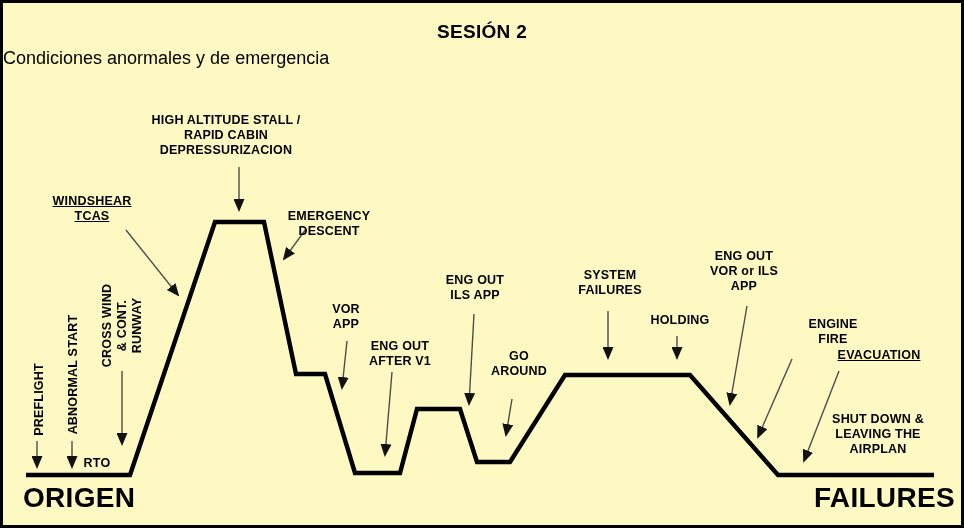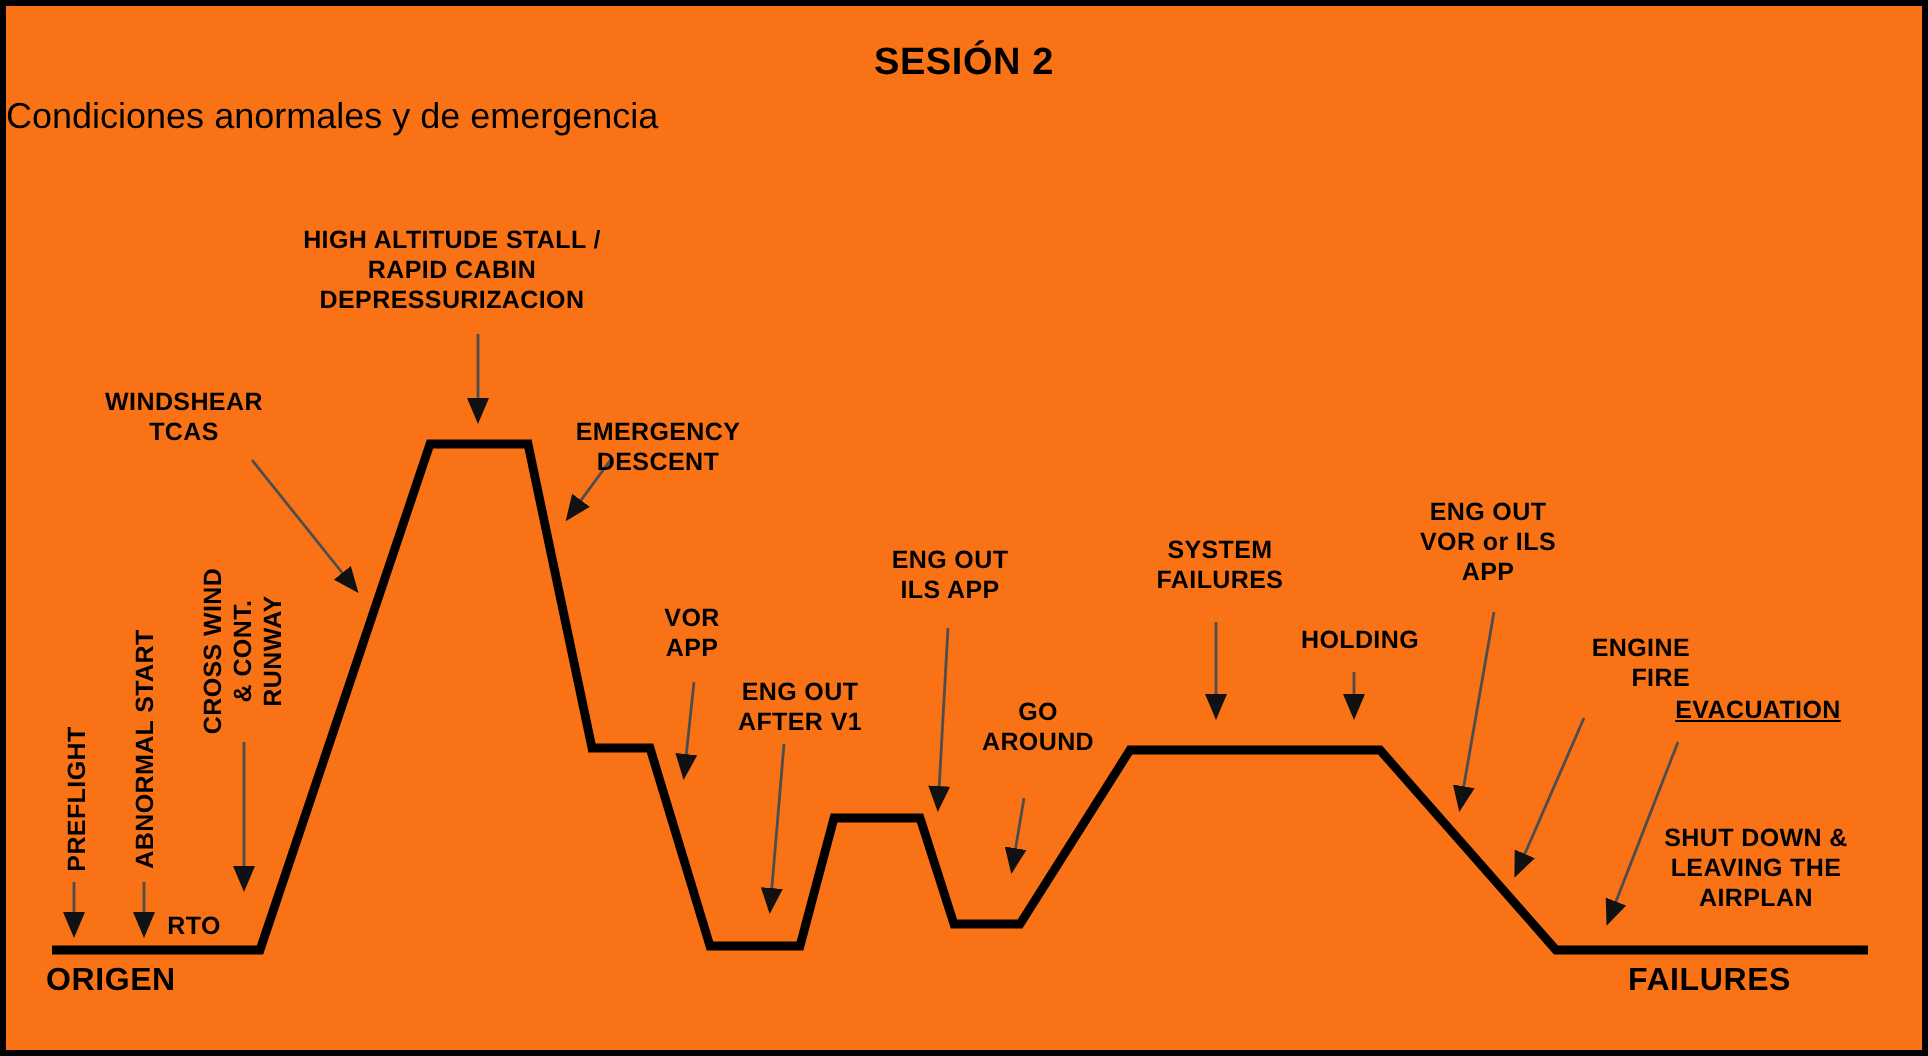--- a/index.html
+++ b/index.html
@@ -1,21 +1,21 @@
 <!DOCTYPE html>
 <html><head>
 <meta charset="utf-8">
 <style>
   html,body{margin:0;padding:0;background:#fff;}
   #stage{
     position:relative;
     width:964px;height:528px;
     box-sizing:border-box;
     border:3px solid #000;
-    background:#f97316;
+    background:#fef9c3;
     font-family:"Liberation Sans", sans-serif;
     color:#000;
     overflow:hidden;
   }
   
   .title{
     position:absolute;left:0;top:18px;width:100%;
     text-align:center;font-size:19px;font-weight:bold;letter-spacing:.3px;
   }
   .subtitle{
@@ -34,35 +34,35 @@
   .lbl{
     position:absolute;
     font-size:12.5px;font-weight:bold;line-height:15px;
     text-align:center;white-space:pre-line;letter-spacing:.2px;
   }
   .rot{transform:rotate(-90deg);}
   .lbl-preflight       {left:-24px;top:389px;width:120px;}
   .lbl-abnormal-start  {left:5px;  top:364px;width:130px;}
   .lbl-cross-wind      {left:69px; top:300px;width:100px;height:45px;}
   .lbl-rto             {left:76px; top:453px;width:36px;}
-  .lbl-windshear       {left:34px; top:191px;width:110px;}
+  .lbl-windshear       {left:34px; top:191px;width:110px;text-decoration:underline;}
   .lbl-high-alt        {left:133px;top:110px;width:180px;}
   .lbl-emerg-descent   {left:271px;top:186px;width:110px;margin-top:20px;}
   .lbl-vor-app         {left:313px;top:299px;width:60px;}
   .lbl-eng-out-v1      {left:347px;top:336px;width:100px;}
   .lbl-eng-out-ils     {left:422px;top:270px;width:100px;}
   .lbl-go-around       {left:471px;top:346px;width:90px;}
   .lbl-system-failures {left:557px;top:265px;width:100px;}
   .lbl-holding         {left:627px;top:310px;width:100px;}
   .lbl-eng-out-vor     {left:691px;top:246px;width:100px;}
-  .lbl-engine-fire     {left:752px;top:314px;width:90px;text-align:right;}
+  .lbl-engine-fire     {left:785px;top:314px;width:90px;}
   .lbl-evacuation      {left:821px;top:345px;width:110px;text-decoration:underline;}
   .lbl-shutdown        {left:810px;top:409px;width:130px;}
   .endpoint{
-    position:absolute;font-size:16px;font-weight:bold;letter-spacing:.3px;
+    position:absolute;font-size:28px;font-weight:bold;letter-spacing:.3px;
   }
   .endpoint-origin {left:20px;top:479px;}
   .endpoint-destino{left:811px;top:479px;}
 </style>
 </head>
 <body>
 
 <div id="stage">
 
   <div class="title">SESIÓN 2</div>

